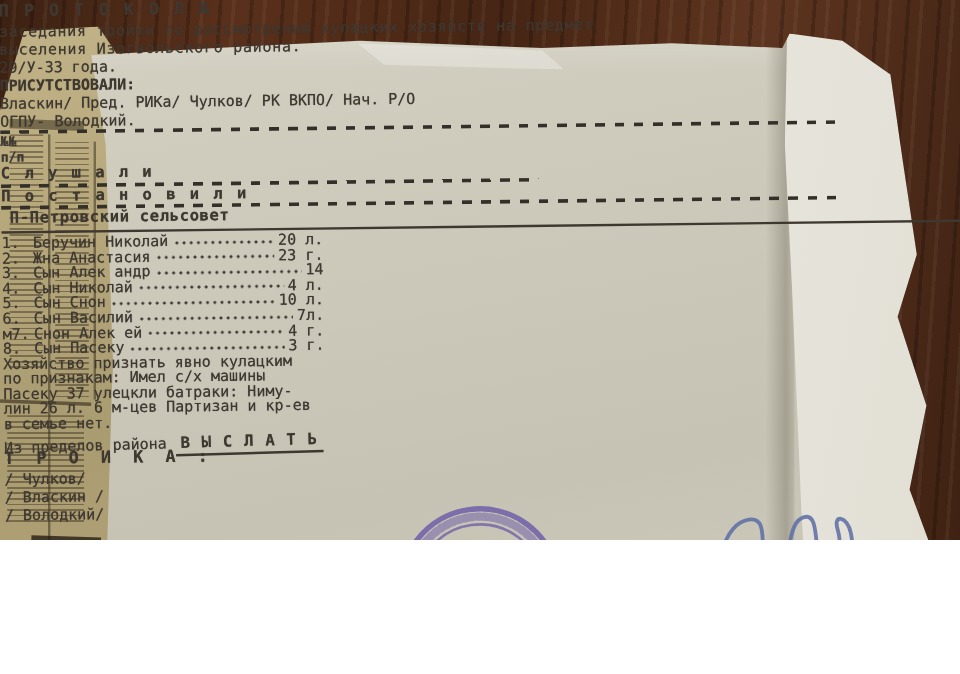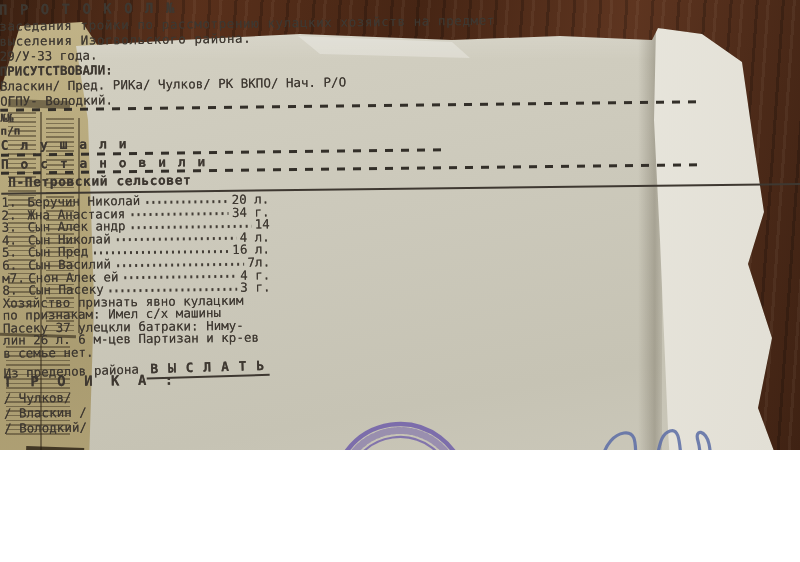--- a/index.html
+++ b/index.html
@@ -138,39 +138,39 @@
       <div class="row">
         <span class="rnum">1.</span>
         <span class="rname">Беручин Николай</span>
         <span class="leader"></span>
         <span class="rage">20 л.</span>
       </div>
       <div class="row">
         <span class="rnum">2.</span>
         <span class="rname">Жна Анастасия</span>
         <span class="leader"></span>
-        <span class="rage">34 г.</span>
+        <span class="rage">23 г.</span>
       </div>
       <div class="row">
         <span class="rnum">3.</span>
         <span class="rname">Сын Алек андр</span>
         <span class="leader"></span>
         <span class="rage">14</span>
       </div>
       <div class="row">
         <span class="rnum">4.</span>
         <span class="rname">Сын Николай</span>
         <span class="leader"></span>
         <span class="rage">4 л.</span>
       </div>
       <div class="row">
         <span class="rnum">5.</span>
-        <span class="rname">Сын Пред</span>
-        <span class="leader"></span>
-        <span class="rage">16 л.</span>
+        <span class="rname">Сын Снон</span>
+        <span class="leader"></span>
+        <span class="rage">10 л.</span>
       </div>
       <div class="row">
         <span class="rnum">6.</span>
         <span class="rname">Сын Василий</span>
         <span class="leader"></span>
         <span class="rage">7л.</span>
       </div>
       <div class="row">
         <span class="rnum">м7.</span>
         <span class="rname">Снон Алек ей</span>

